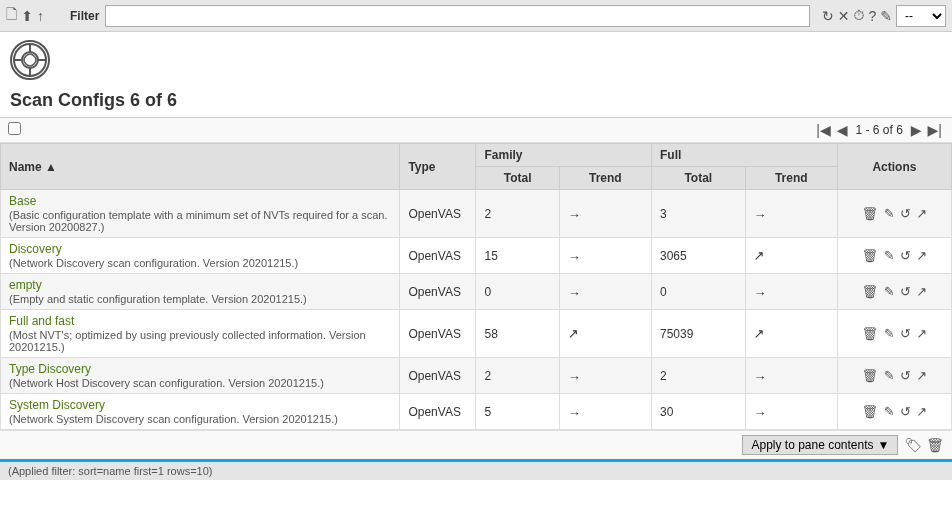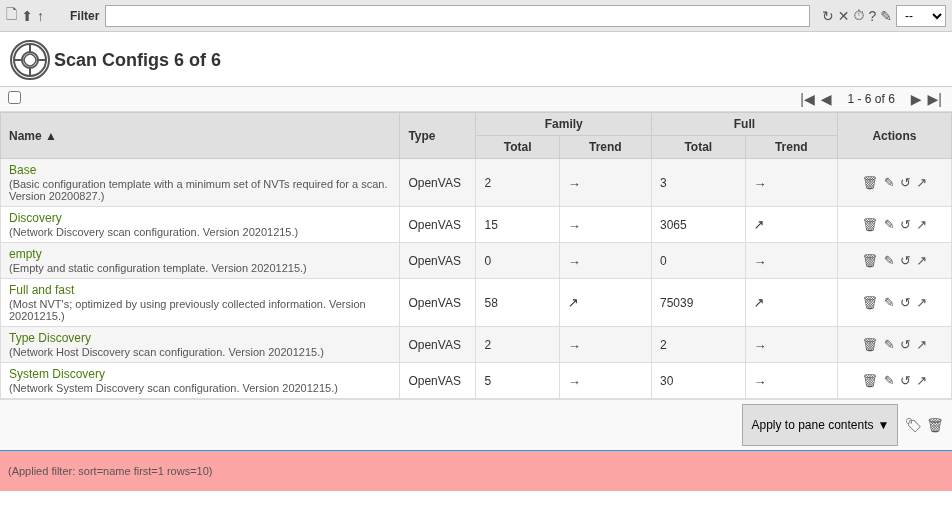--- a/index.html
+++ b/index.html
@@ -19,23 +19,24 @@
     }
     .toolbar-right { display: flex; gap: 4px; align-items: center; margin-left: 6px; }
     .toolbar-right-icon { font-size: 14px; color: #555; cursor: pointer; }
     .toolbar-select {
       height: 22px; border: 1px solid #aaa; font-size: 12px; background: #fff; padding: 0 4px;
       min-width: 50px;
     }
 
     
     .page-header {
-      display: flex; align-items: center; gap: 4px;
+      display: flex; align-items: flex-start; gap: 10px;
       padding: 8px 10px 6px 10px;
       border-bottom: 1px solid #ccc;
+      flex-direction: column;
     }
     .page-header-icon {
       width: 40px; height: 40px;
       border: 2px solid #555; border-radius: 50%;
       display: flex; align-items: center; justify-content: center;
       font-size: 20px; color: #555; position: relative;
     }
     .page-title { font-size: 18px; font-weight: bold; color: #333; }
 
     
@@ -47,48 +48,48 @@
     .page-nav-btn { cursor: pointer; font-size: 14px; color: #555; padding: 0 2px; }
 
     
     table { width: 100%; border-collapse: collapse; }
     thead tr { background: #e0e0e0; }
     thead th {
       text-align: left; padding: 4px 8px;
       border: 1px solid #ccc; font-size: 12px; font-weight: bold;
     }
     thead th.center { text-align: center; }
-    .th-group { text-align: center; border: 1px solid #ccc; }
+    .th-group { border: 1px solid #ccc; }
     tbody tr { border-bottom: 1px solid #e0e0e0; }
     tbody tr:nth-child(odd) { background: #f5f5f5; }
     tbody tr:nth-child(even) { background: #fff; }
     tbody td { padding: 4px 8px; border: 1px solid #ddd; vertical-align: top; font-size: 12px; }
     tbody td.center { text-align: left; vertical-align: middle; }
     .row-name-link { color: #4d7c0f; text-decoration: none; font-size: 12px; }
     .row-desc { color: #555; font-size: 11px; margin-top: 1px; }
     .actions-cell { white-space: nowrap; text-align: center; vertical-align: middle; }
     .action-icon { font-size: 13px; color: #555; cursor: pointer; margin: 0 1px; }
     .arrow { font-size: 13px; }
 
     
     .table-footer {
       display: flex; align-items: center; justify-content: flex-end;
       padding: 4px 8px; border-top: 1px solid #ddd; background: #f9f9f9; gap: 6px;
     }
     .apply-btn {
-      background: #e0e0e0; border: 1px solid #aaa; padding: 13px 8px;
+      background: #e0e0e0; border: 1px solid #aaa; padding: 2px 8px;
       font-size: 12px; cursor: pointer; display: flex; align-items: center; gap: 4px;
     }
     .footer-icons { display: flex; gap: 4px; }
     .footer-icon { font-size: 14px; color: #555; cursor: pointer; }
 
     
     .statusbar {
-      padding: 14px 8px; font-size: 11px; color: #555;
-      border-top: 1px solid #0ea5e9; background: #fca5a5;
+      padding: 3px 8px; font-size: 11px; color: #555;
+      border-top: 3px solid #0ea5e9; background: #e5e5e5;
     }
   </style>
 </head>
 <body>
 
 <div class="toolbar">
   <div class="toolbar-icons">
     <span class="toolbar-icon">🗋</span>
     <span class="toolbar-icon">⬆</span>
     <span class="toolbar-icon">↑</span>
@@ -122,21 +123,21 @@
   <h1 class="page-title">Scan Configs 6 of 6</h1>
 </div>
 
 <div class="subheader">
   <div>
     <input type="checkbox" style="">
   </div>
   <div class="page-nav">
     <span class="page-nav-btn">|◀</span>
     <span class="page-nav-btn">◀</span>
-    <span style="margin:0 12px;">1 - 6 of 6</span>
+    <span style="margin:0 4px;">1 - 6 of 6</span>
     <span class="page-nav-btn">▶</span>
     <span class="page-nav-btn">▶|</span>
   </div>
 </div>
 
 <table>
   <thead>
     <tr>
       <th rowspan="2" style="width:42%">
         <span>Name</span>

